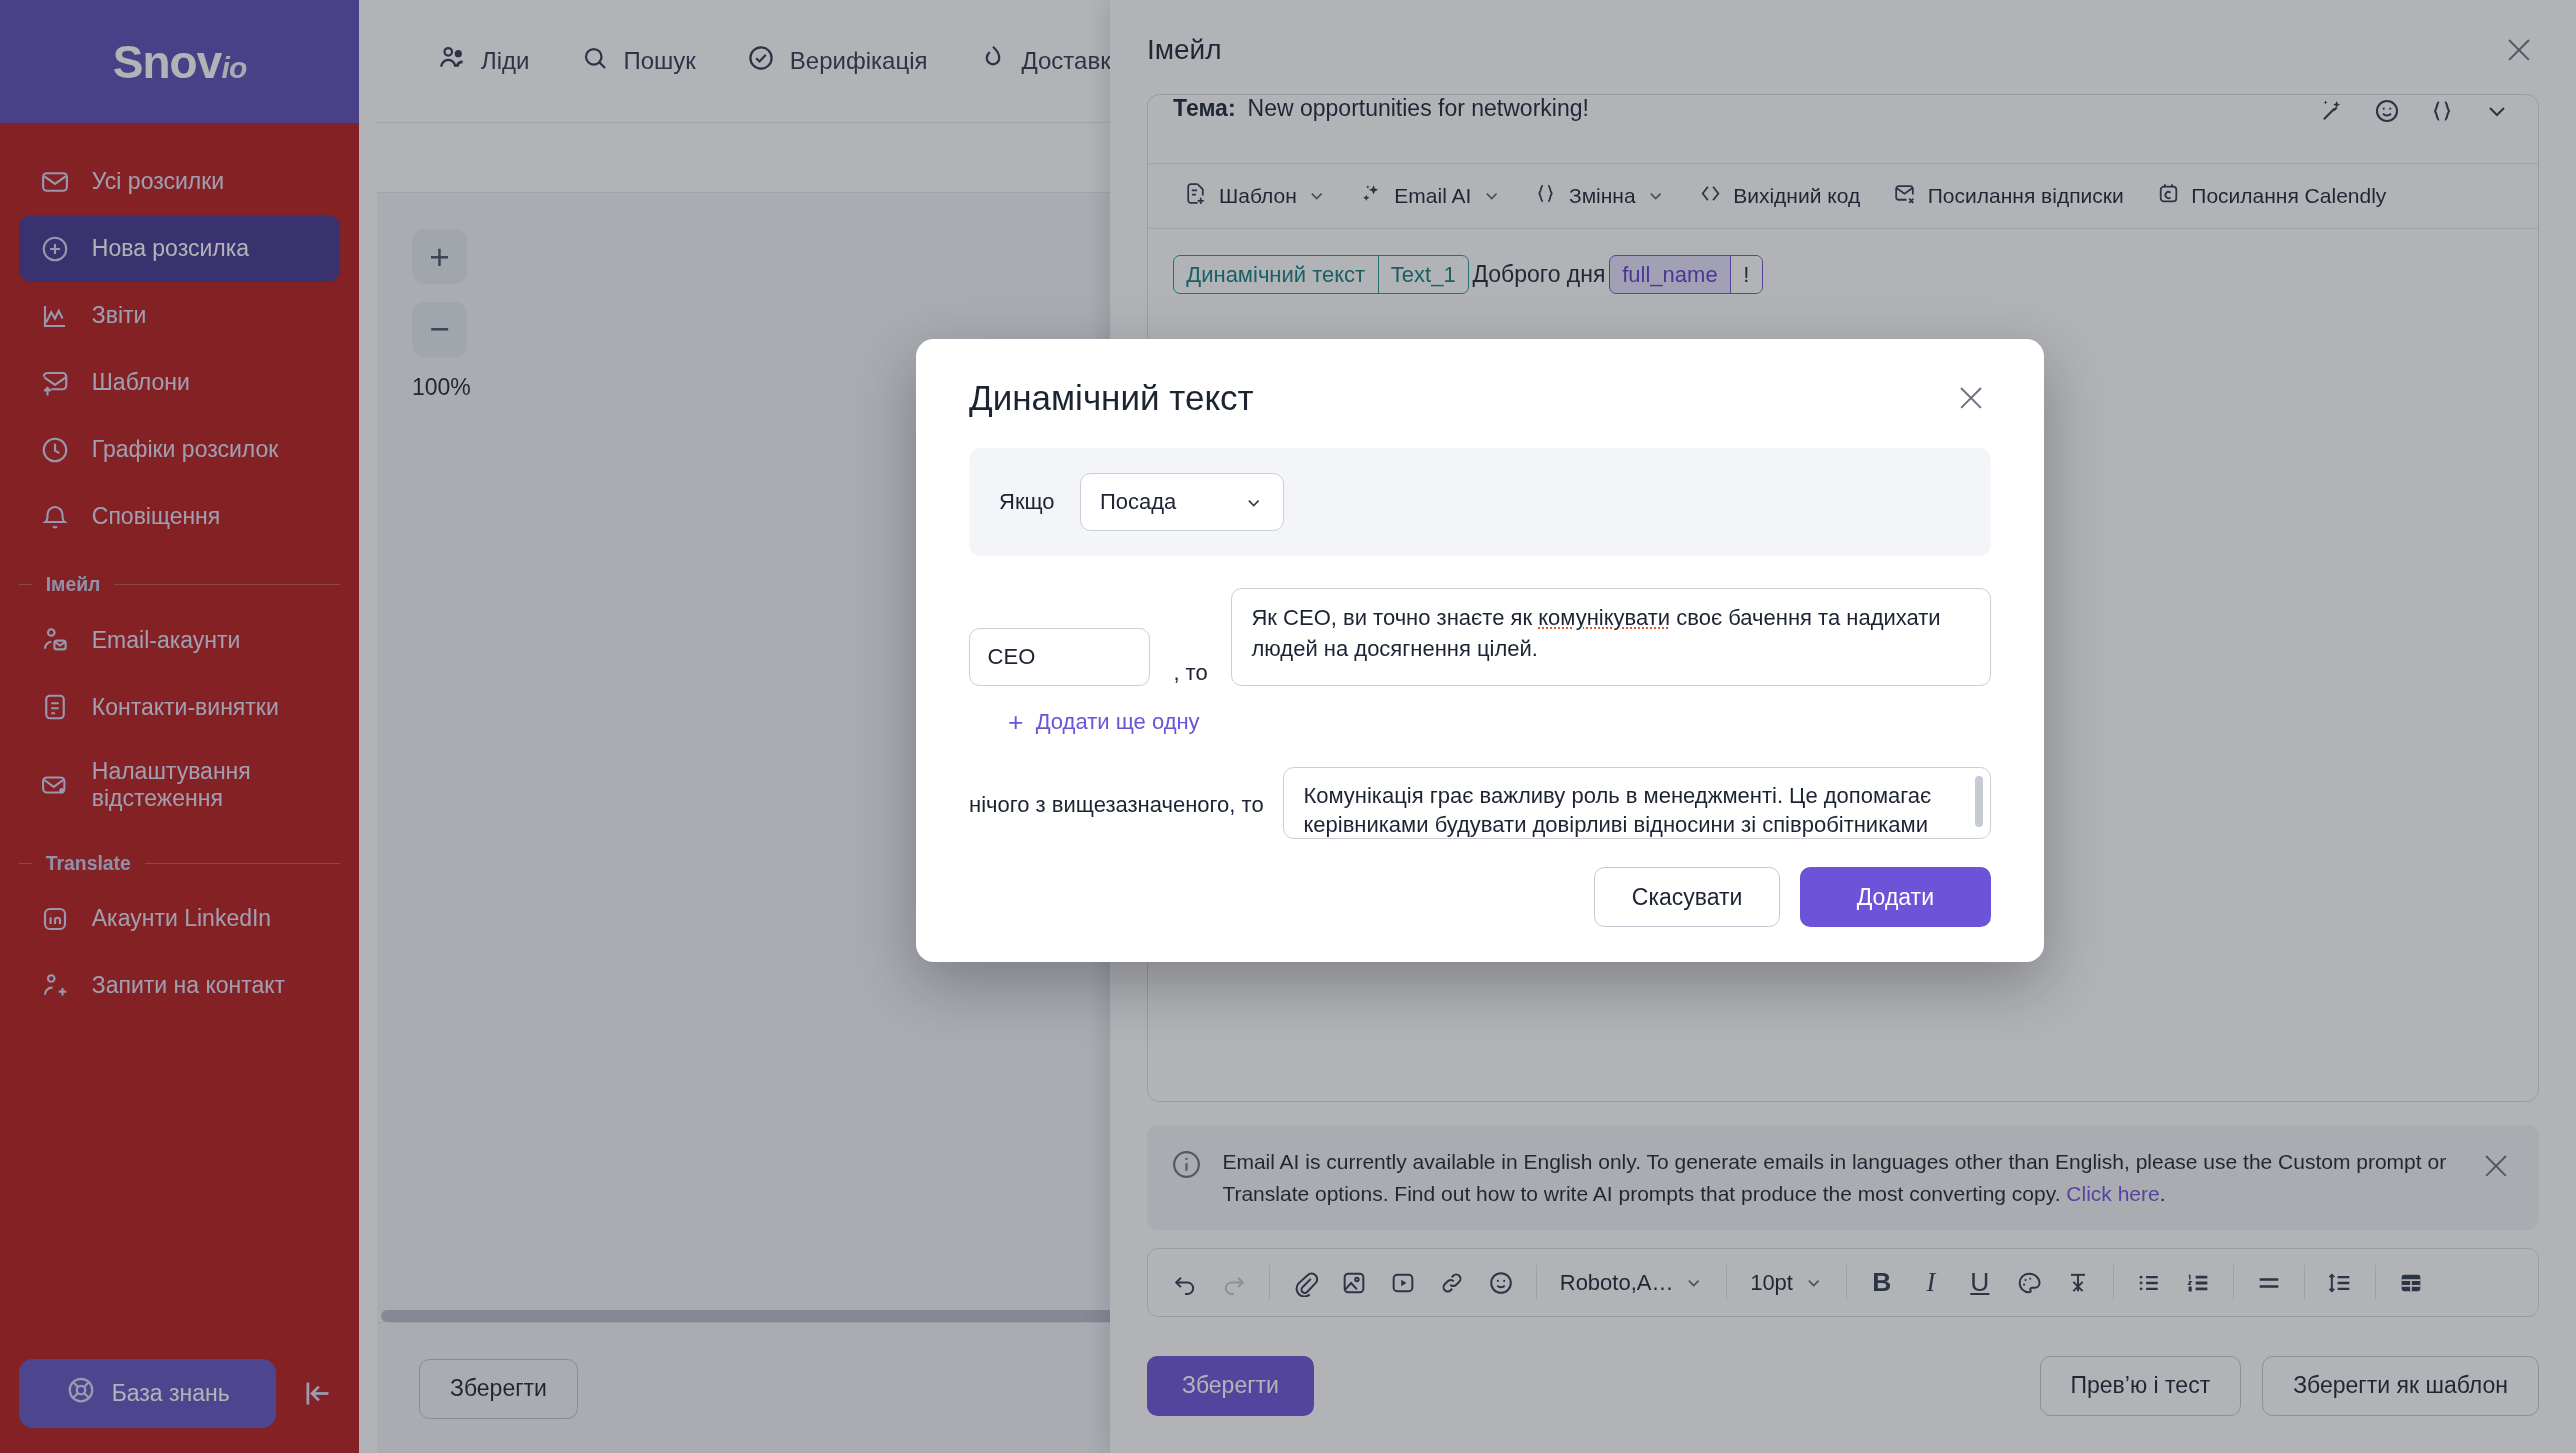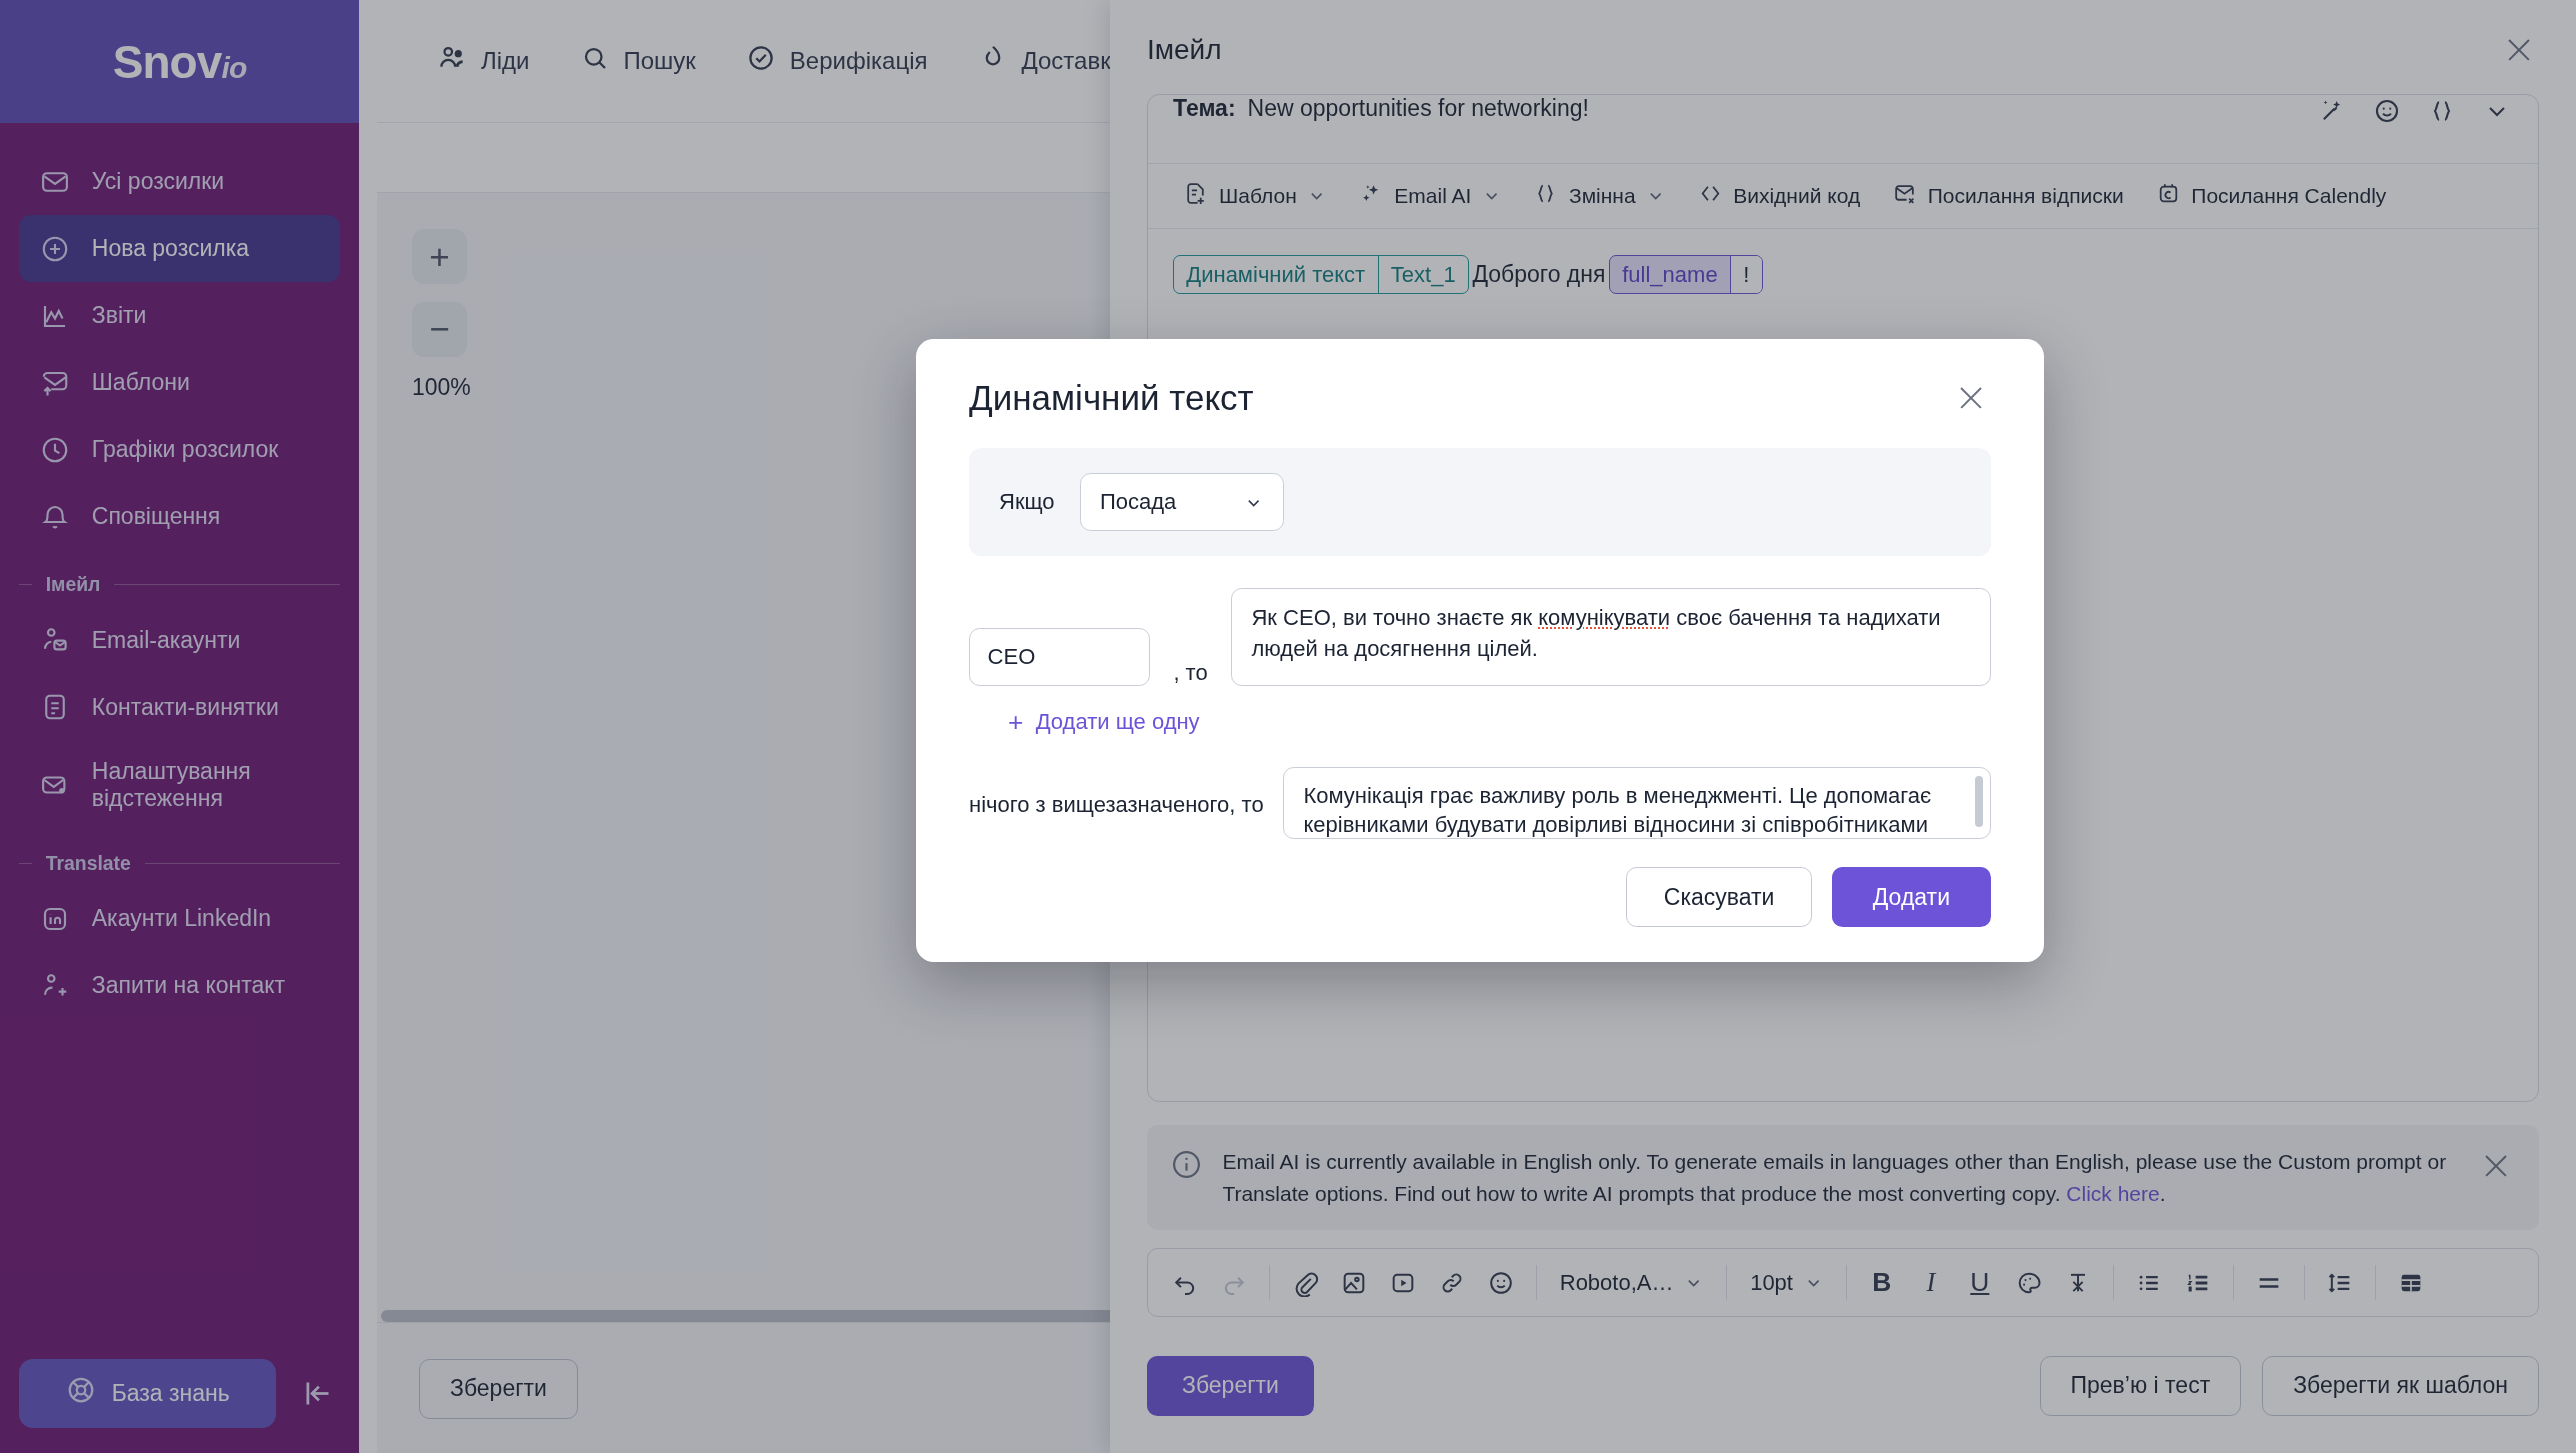--- a/index.html
+++ b/index.html
@@ -10,21 +10,21 @@
     background: #ffffff;
   }
   #root { position: relative; width: 2576px; height: 1454px; }
 
   
   #app-layer { position: absolute; inset: 0; }
 
   
   #sidebar {
     position: absolute; left: 0; top: 0; width: 359px; height: 1454px;
-    background: #701a75; color: #ffffff;
+    background: #b91c1c; color: #ffffff;
   }
   #logo-area {
     height: 123px; background: #5f4bb6;
     display: flex; align-items: center; justify-content: center;
   }
   #logo-text { font-size: 46px; font-weight: 700; letter-spacing: -0.9px; color: #ffffff; }
   #logo-text .io { font-size: 30px; font-style: italic; font-weight: 600; opacity: .92; }
 
   .nav-list { padding: 25px 19.4px 0 19.4px; }
   .nav-item {
@@ -266,21 +266,21 @@
     padding: 12.3px 35px 12.3px 19.4px; font-size: 22px; line-height: 1.35; color: #1c2333;
     background: #fff; resize: none; font-family: "Liberation Sans", sans-serif; overflow: hidden;
   }
   #fallback-scroll {
     position: absolute; right: 8px; top: 8.8px; width: 8px; height: 51px;
     border-radius: 4.4px; background: #c6cad3;
   }
 
   #modal-actions { margin-top: 25px; display: flex; justify-content: flex-end; gap: 19.4px; }
   #modal-actions .btn-outline { padding: 0 37px; }
-  #modal-actions .btn-primary { padding: 0 41px; }
+  #modal-actions .btn-primary { padding: 0 57px; }
 
   .no-sel { user-select: none; }
 </style>
 </head>
 <body>
 
 <div id="root" class="no-sel">
 
   <div id="app-layer">
 

